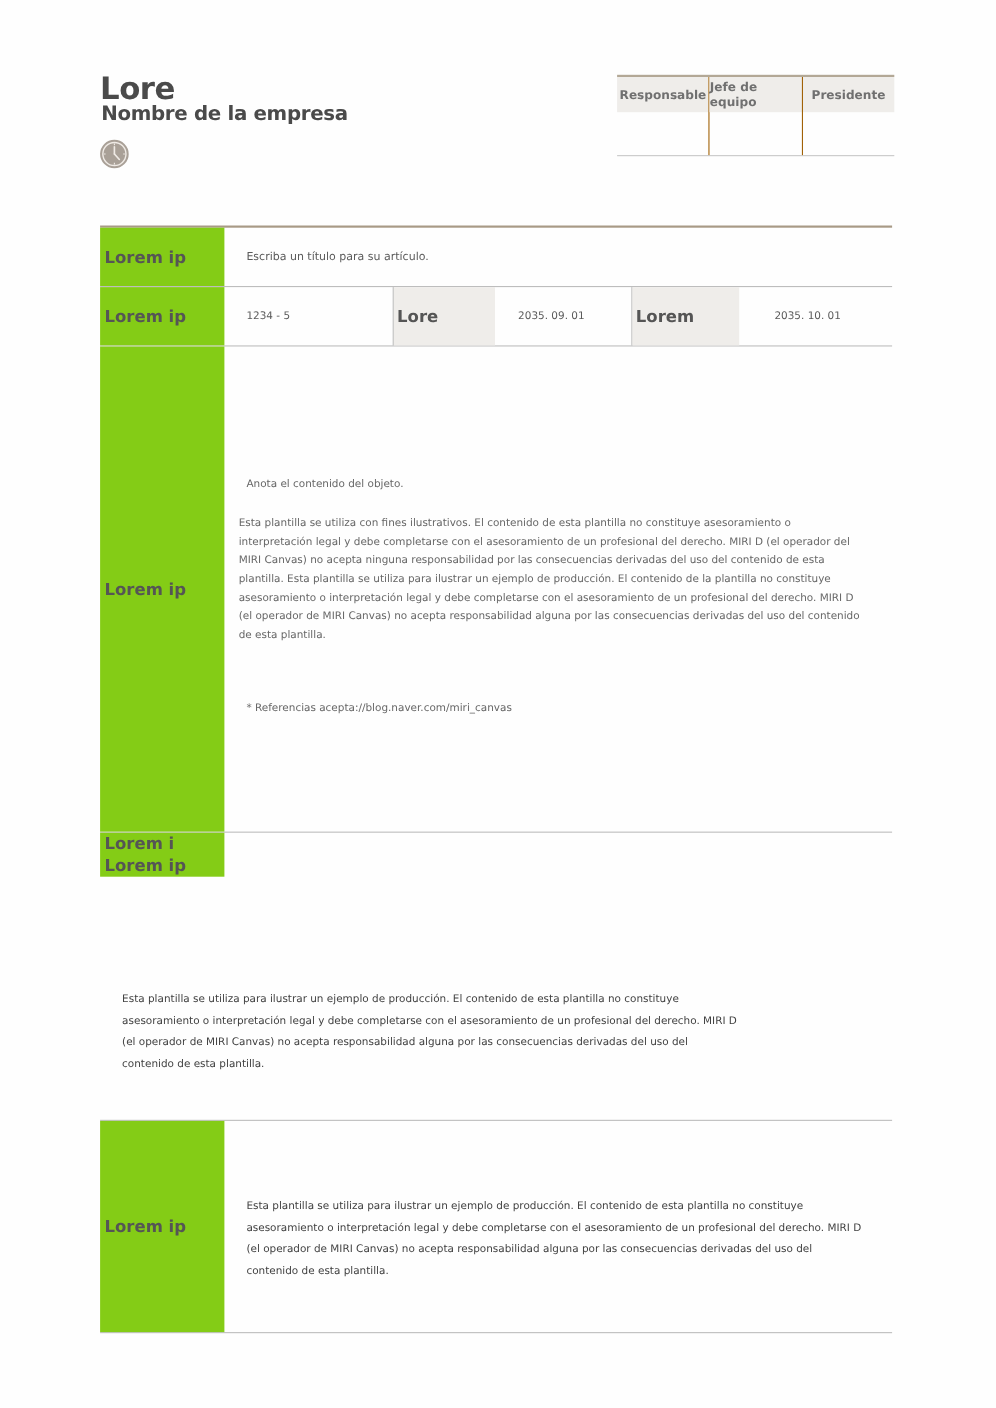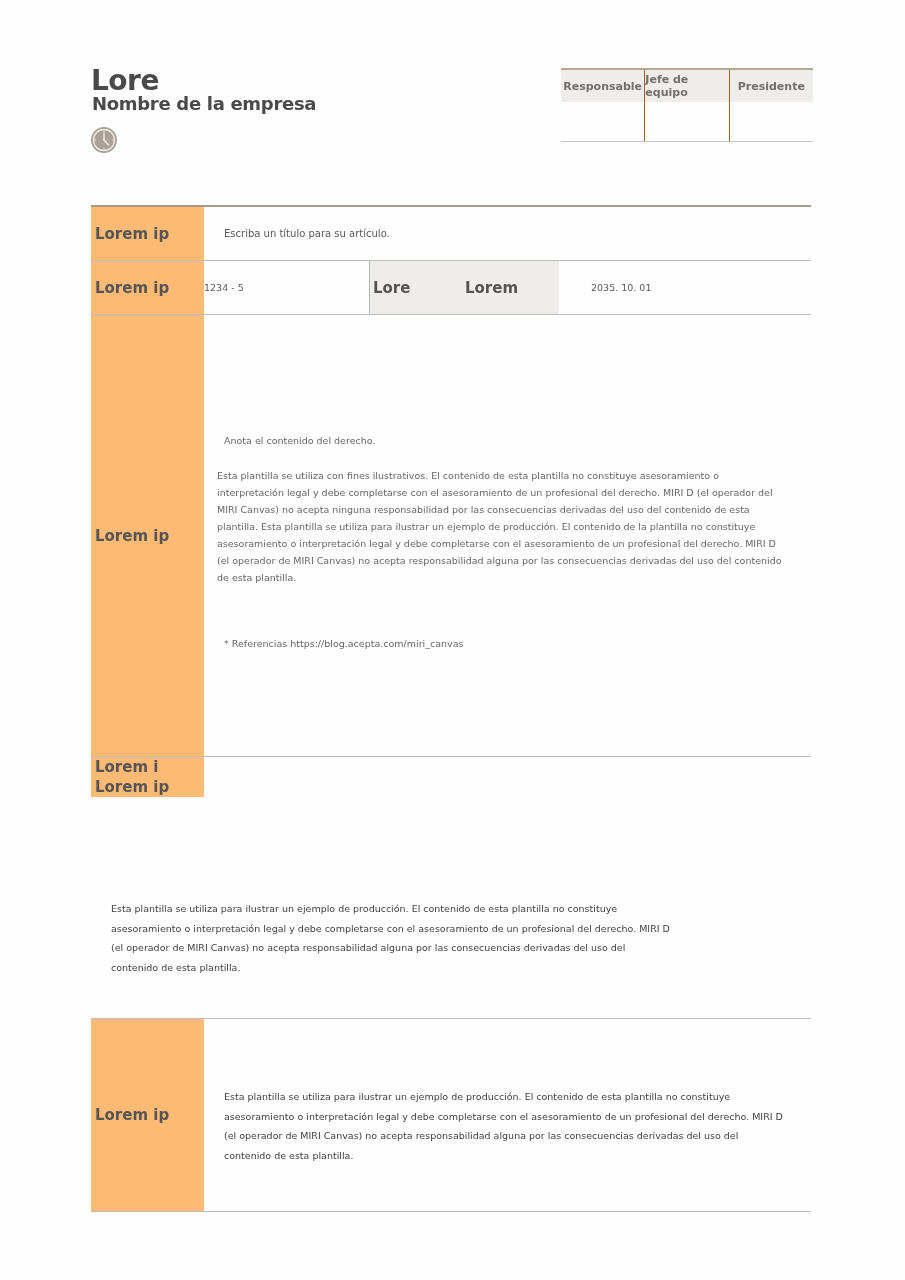--- a/index.html
+++ b/index.html
@@ -11,29 +11,29 @@
     .clock { position: absolute; left: 90px; top: 126px; width: 28px; height: 28px; }
 
     .approval { position: absolute; left: 561px; top: 68px; width: 252px; height: 74px; border-top: 2px solid #b3a896; border-bottom: 1px solid #c8c8c8; display: flex; }
     .approval .col { flex: 1; display: flex; flex-direction: column; border-left: 1px solid #a16207; }
     .approval .col:first-child { border-left: none; }
     .approval .head { height: 32px; background: #efedea; display: flex; align-items: center; justify-content: center; font-size: 11px; font-weight: bold; color: #707070; }
     .approval .sign { flex: 1; }
 
     .form { position: absolute; left: 91px; top: 205px; width: 720px; border-top: 2px solid #a89a86; }
     .row { display: flex; border-bottom: 1px solid #bdbdbd; }
-    .label { width: 113px; background: #fdba74; display: flex; align-items: center; padding-left: 4px; font-size: 15px; font-weight: bold; color: #555; line-height: 20px; }
+    .label { width: 113px; background: #84cc16; display: flex; align-items: center; padding-left: 4px; font-size: 15px; font-weight: bold; color: #555; line-height: 20px; }
     .value { flex: 1; display: flex; align-items: center; padding-left: 20px; font-size: 10px; color: #5a5a5a; }
     .r1 { height: 54px; }
     .r2 { height: 54px; }
     .r3 { height: 442px; }
     .r4 { height: 262px; flex-direction: column; }
     .r5 { height: 193px; }
 
-    .r2 .v1 { width: 166px; flex: none; display: flex; align-items: center; font-size: 9.5px; color: #5a5a5a; border-right: 1px solid #b5b5b5; }
+    .r2 .v1 { width: 154px; flex: none; padding-left: 20px; display: flex; align-items: center; font-size: 9.5px; color: #5a5a5a; border-right: 1px solid #b5b5b5; }
     .r2 .sublabel { background: #efedea; display: flex; align-items: center; padding-left: 3px; font-size: 15px; font-weight: bold; color: #555; }
     .r2 .sl1 { width: 92px; }
     .r2 .v2 { width: 125px; padding-left: 21px; display: flex; align-items: center; font-size: 9.5px; color: #5a5a5a; border-right: 1px solid #b5b5b5; }
     .r2 .sl2 { width: 97px; }
     .r2 .v3 { flex: 1; padding-left: 32px; display: flex; align-items: center; font-size: 9.5px; color: #5a5a5a; }
 
     .content-block { position: relative; flex: 1; }
     .r3 .note { position: absolute; left: 20px; top: 120px; font-size: 9.5px; color: #666; }
     .r3 .para { position: absolute; left: 13px; top: 152px; width: 570px; font-size: 9.5px; line-height: 17px; color: #666; }
     .r3 .ref { position: absolute; left: 20px; top: 323px; font-size: 9.5px; color: #666; }
@@ -80,30 +80,31 @@
 <div class="form">
   <div class="row r1">
     <div class="label">Lorem ip</div>
     <div class="value">Escriba un título para su artículo.</div>
   </div>
 
   <div class="row r2">
     <div class="label">Lorem ip</div>
     <div class="v1">1234 - 5</div>
     <div class="sublabel sl1">Lore</div>
+    <div class="v2">2035. 09. 01</div>
     <div class="sublabel sl2">Lorem</div>
     <div class="v3">2035. 10. 01</div>
   </div>
 
   <div class="row r3">
     <div class="label">Lorem ip</div>
     <div class="content-block">
-      <div class="note">Anota el contenido del derecho.</div>
+      <div class="note">Anota el contenido del objeto.</div>
       <div class="para">Esta plantilla se utiliza con fines ilustrativos. El contenido de esta plantilla no constituye asesoramiento o interpretación legal y debe completarse con el asesoramiento de un profesional del derecho. MIRI D (el operador del MIRI Canvas) no acepta ninguna responsabilidad por las consecuencias derivadas del uso del contenido de esta plantilla. Esta plantilla se utiliza para ilustrar un ejemplo de producción. El contenido de la plantilla no constituye asesoramiento o interpretación legal y debe completarse con el asesoramiento de un profesional del derecho. MIRI D (el operador de MIRI Canvas) no acepta responsabilidad alguna por las consecuencias derivadas del uso del contenido de esta plantilla.</div>
-      <div class="ref">* Referencias https://blog.acepta.com/miri_canvas</div>
+      <div class="ref">* Referencias acepta://blog.naver.com/miri_canvas</div>
     </div>
   </div>
 
   <div class="row r4">
     <div class="label">
       <div>
         <div>Lorem i</div>
         <div>Lorem ip</div>
       </div>
     </div>

